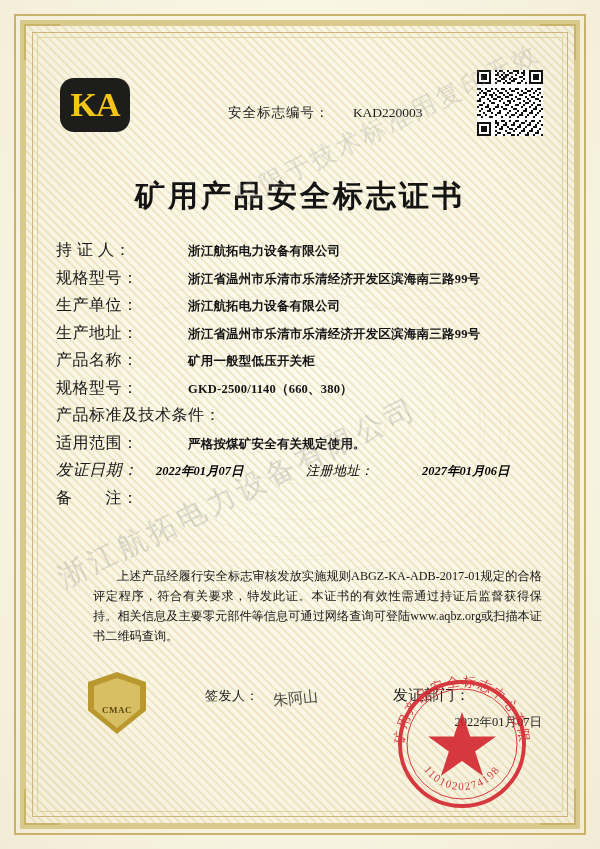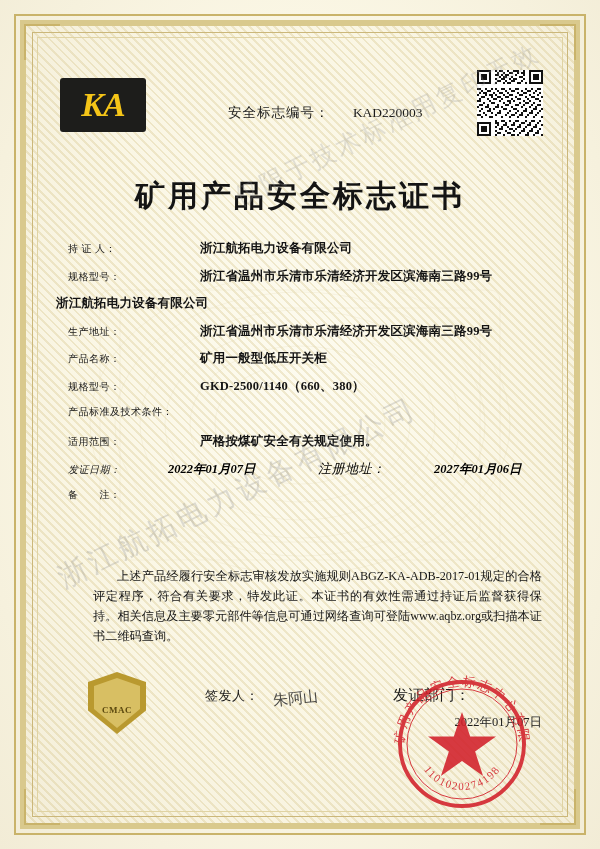--- a/index.html
+++ b/index.html
@@ -65,28 +65,27 @@
     left: 40px; top: 40px; right: 40px; bottom: 40px;
     opacity: 0.35;
     pointer-events: none;
   }
 
   
   .ka-logo {
     position: absolute;
     left: 60px;
     top: 78px;
-    width: 86px;
+    width: 70px;
     height: 54px;
     background: #1d1d1b;
-    border-radius: 3px;
+    border-radius: 14px;
     display: flex;
     align-items: center;
     justify-content: center;
-    font-style: italic;
   }
   .ka-logo span {
     color: #f5c518;
     font-family: "Liberation Serif", serif;
     font-weight: bold;
     font-size: 34px;
     letter-spacing: -1px;
   }
 
   
@@ -134,24 +133,23 @@
   }
   .field-row {
     display: flex;
     align-items: baseline;
     height: 27.5px;
   }
   .field-label {
     width: 132px;
     flex: 0 0 132px;
     font-family: "Liberation Serif", serif;
-    font-size: 10px;
+    font-size: 16px;
     color: #1a1a1a;
     letter-spacing: 0.5px;
-    margin-left: 12px;
   }
   .field-label.spread {
     display: flex;
     justify-content: space-between;
     padding-right: 14px;
     box-sizing: border-box;
   }
   .field-value {
     font-family: "Liberation Serif", serif;
     font-size: 12.5px;
@@ -579,20 +577,21 @@
       <div class="field-label spread">持 证 人：</div>
       <div class="field-value">浙江航拓电力设备有限公司</div>
     </div>
 
     <div class="field-row">
       <div class="field-label">规格型号：</div>
       <div class="field-value">浙江省温州市乐清市乐清经济开发区滨海南三路99号</div>
     </div>
 
     <div class="field-row">
+      <div class="field-label">生产单位：</div>
       <div class="field-value">浙江航拓电力设备有限公司</div>
     </div>
 
     <div class="field-row">
       <div class="field-label">生产地址：</div>
       <div class="field-value">浙江省温州市乐清市乐清经济开发区滨海南三路99号</div>
     </div>
 
     <div class="field-row">
       <div class="field-label">产品名称：</div>

